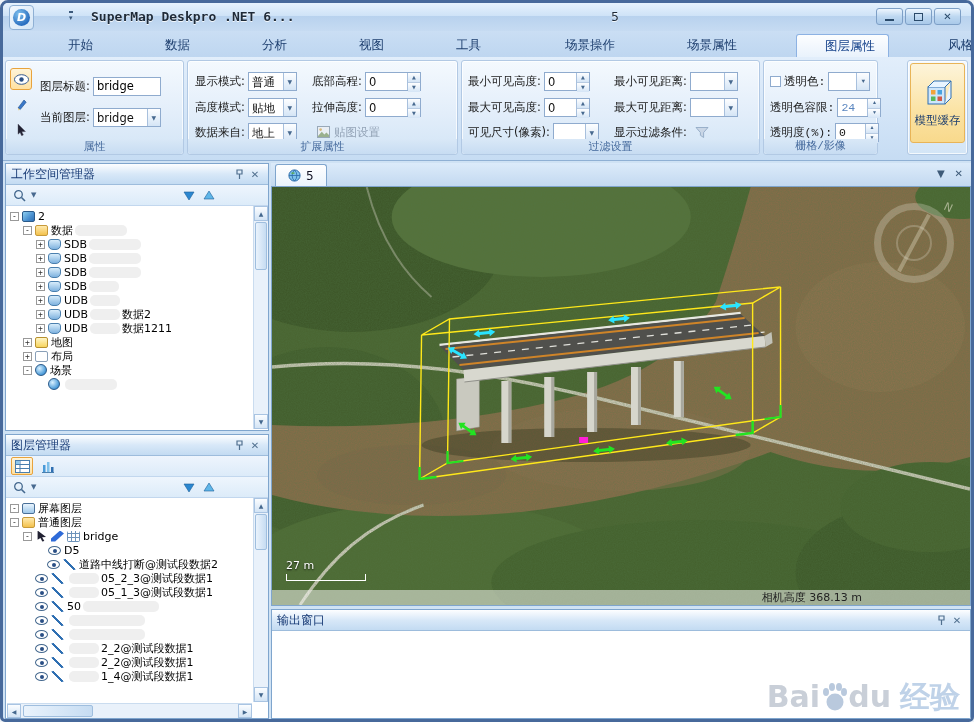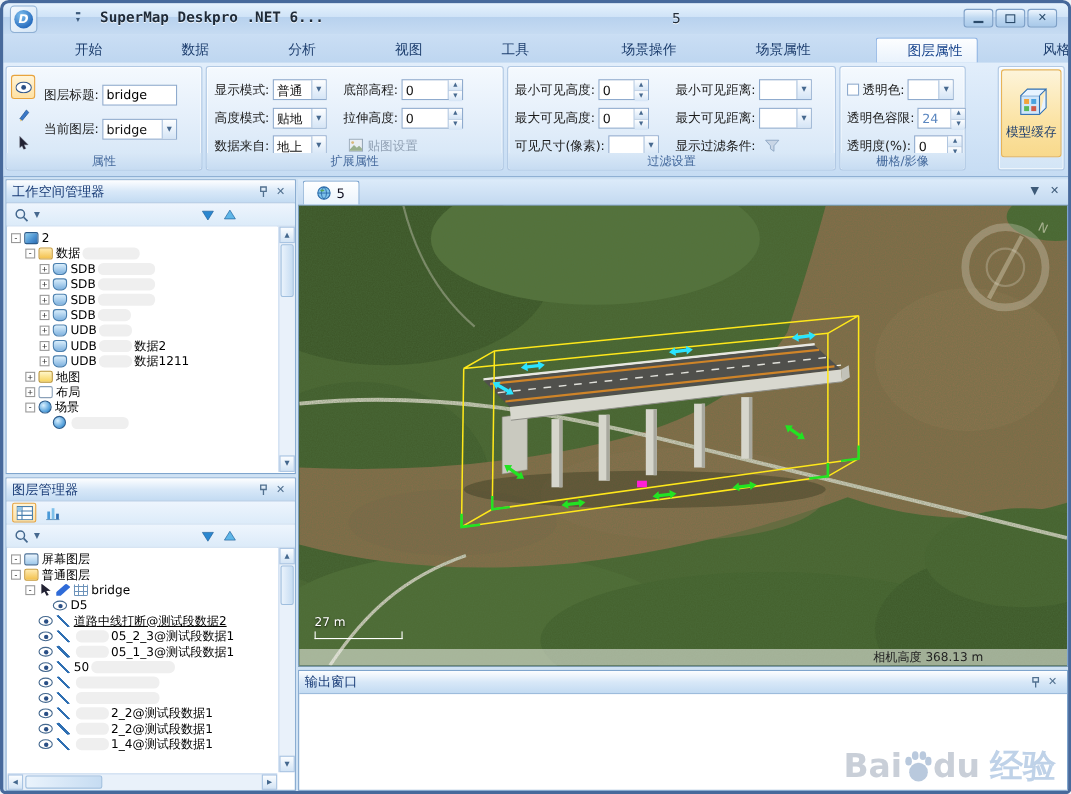--- a/index.html
+++ b/index.html
@@ -40,21 +40,21 @@
   
   .ribbon { position:absolute; left:0; top:54px; right:0; height:104px;
     background:linear-gradient(#e2eefb,#cfe2f6 70%,#c6dcf3); border-bottom:1px solid #8fb0d4; }
   .rgroup { position:absolute; top:3px; bottom:5px; border:1px solid #b2c9e4; border-radius:3px;
     background:linear-gradient(#f4f9fe,#e3eefa 55%,#d3e5f6); box-shadow:inset 0 0 0 1px rgba(255,255,255,.75); }
   .gtitle { position:absolute; left:0; right:0; bottom:0; height:15px; line-height:15px; text-align:center;
     font-size:11px; color:#44699c; background:linear-gradient(#d9e8f7,#c7dcf2); border-radius:0 0 3px 3px; }
   .g-attr   { left:2px;   width:179px; }
   .g-ext    { left:184px; width:271px; }
   .g-filter { left:458px; width:299px; }
-  .g-raster { left:760px; width:115px; }
+  .g-raster { left:760px; width:115px;font-family:Liberation Mono, monospace; }
   .g-cache  { left:904px; width:61px;  }
   .frow { position:absolute; display:flex; align-items:center; gap:3px; height:20px; white-space:nowrap; }
   .lbl { font-size:11.5px; color:#1b1b1b; }
   .lbl.dis { color:#93a3b6; }
   .txt { height:19px; border:1px solid #8fabce; background:#fff; font-size:11.5px; padding:0 3px;
     font-family:inherit; color:#000; }
   .combo,.spin { height:19px; border:1px solid #8fabce; background:#fff; display:inline-flex; align-items:stretch; }
   .combo .val,.spin .val { flex:1; font-size:11.5px; padding:2px 0 0 3px; color:#111; overflow:hidden; }
   .val.dim { color:#5b87c0; }
   .combo .dd { width:13px; background:linear-gradient(#fdfeff,#d5e5f6); border-left:1px solid #a8c0dd;
@@ -136,21 +136,21 @@
     background:linear-gradient(#dcebfa,#c3d9f0); border-bottom:1px solid #7fa5cd; }
   .dtab { position:absolute; left:4px; bottom:0; height:22px; padding:0 12px;
     background:linear-gradient(#ffffff,#eaf3fc); border:1px solid #7fa5cd; border-bottom:none;
     border-radius:3px 3px 0 0; display:flex; align-items:center; gap:5px; font-size:12px; color:#112; }
   .dctrl { position:absolute; right:8px; top:5px; display:flex; gap:10px; color:#3d5a78; font-size:10px; }
 
   .viewport { position:absolute; left:268px; top:184px; width:700px; height:419px;
     border:1px solid #7fa5cd; border-top:none; overflow:hidden; background:#3c5226; }
   .viewport svg.scene { position:absolute; inset:0; width:100%; height:100%; }
   .cam-bar { position:absolute; left:0; right:0; bottom:0; height:15px; background:rgba(240,243,236,.55);
-    display:flex; align-items:center; justify-content:flex-end; padding-right:76px; }
+    display:flex; align-items:center; justify-content:flex-end; padding-right:108px; }
   .cam-bar span { font-size:11px; color:#222; }
   .scale { position:absolute; left:14px; bottom:24px; color:#fff; font-size:11px;
     text-shadow:0 1px 2px rgba(0,0,0,.85); }
   .scale .bracket { margin-top:2px; width:80px; height:7px; border-left:1.5px solid #fff;
     border-right:1.5px solid #fff; border-bottom:1.5px solid #fff; }
   .compass { position:absolute; right:16px; top:16px; width:80px; height:80px; }
   .c-outer { position:absolute; inset:0; border:7px solid rgba(235,230,215,.28); border-radius:50%; }
   .c-inner { position:absolute; left:22px; top:22px; width:36px; height:36px;
     border:2px solid rgba(235,230,215,.25); border-radius:50%; }
   .c-needle { position:absolute; left:38px; top:8px; width:4px; height:64px;
@@ -576,21 +576,21 @@
           <span class="tico ic-cursor"></span>
           <span class="tico ic-pen"></span>
           <span class="tico ic-hash"></span>
           <span class="tlabel">bridge</span>
         </div>
         <div class="trow" style="padding-left: 29px;">
           <span class="expander none"></span>
           <span class="tico ic-eye"></span>
           <span class="tlabel">D5</span>
         </div>
-        <div class="trow" style="padding-left: 16px; text-decoration: underline;">
+        <div class="trow" style="padding-left: 28px;">
           <span class="expander none"></span>
           <span class="tico ic-eye"></span>
           <span class="tico ic-arrow"></span>
           <span class="tlabel">道路中线打断@测试段数据2</span>
         </div>
         <div class="trow" style="padding-left: 16px;">
           <span class="expander none"></span>
           <span class="tico ic-eye"></span>
           <span class="tico ic-arrow"></span>
           <span class="blob sm"></span>

